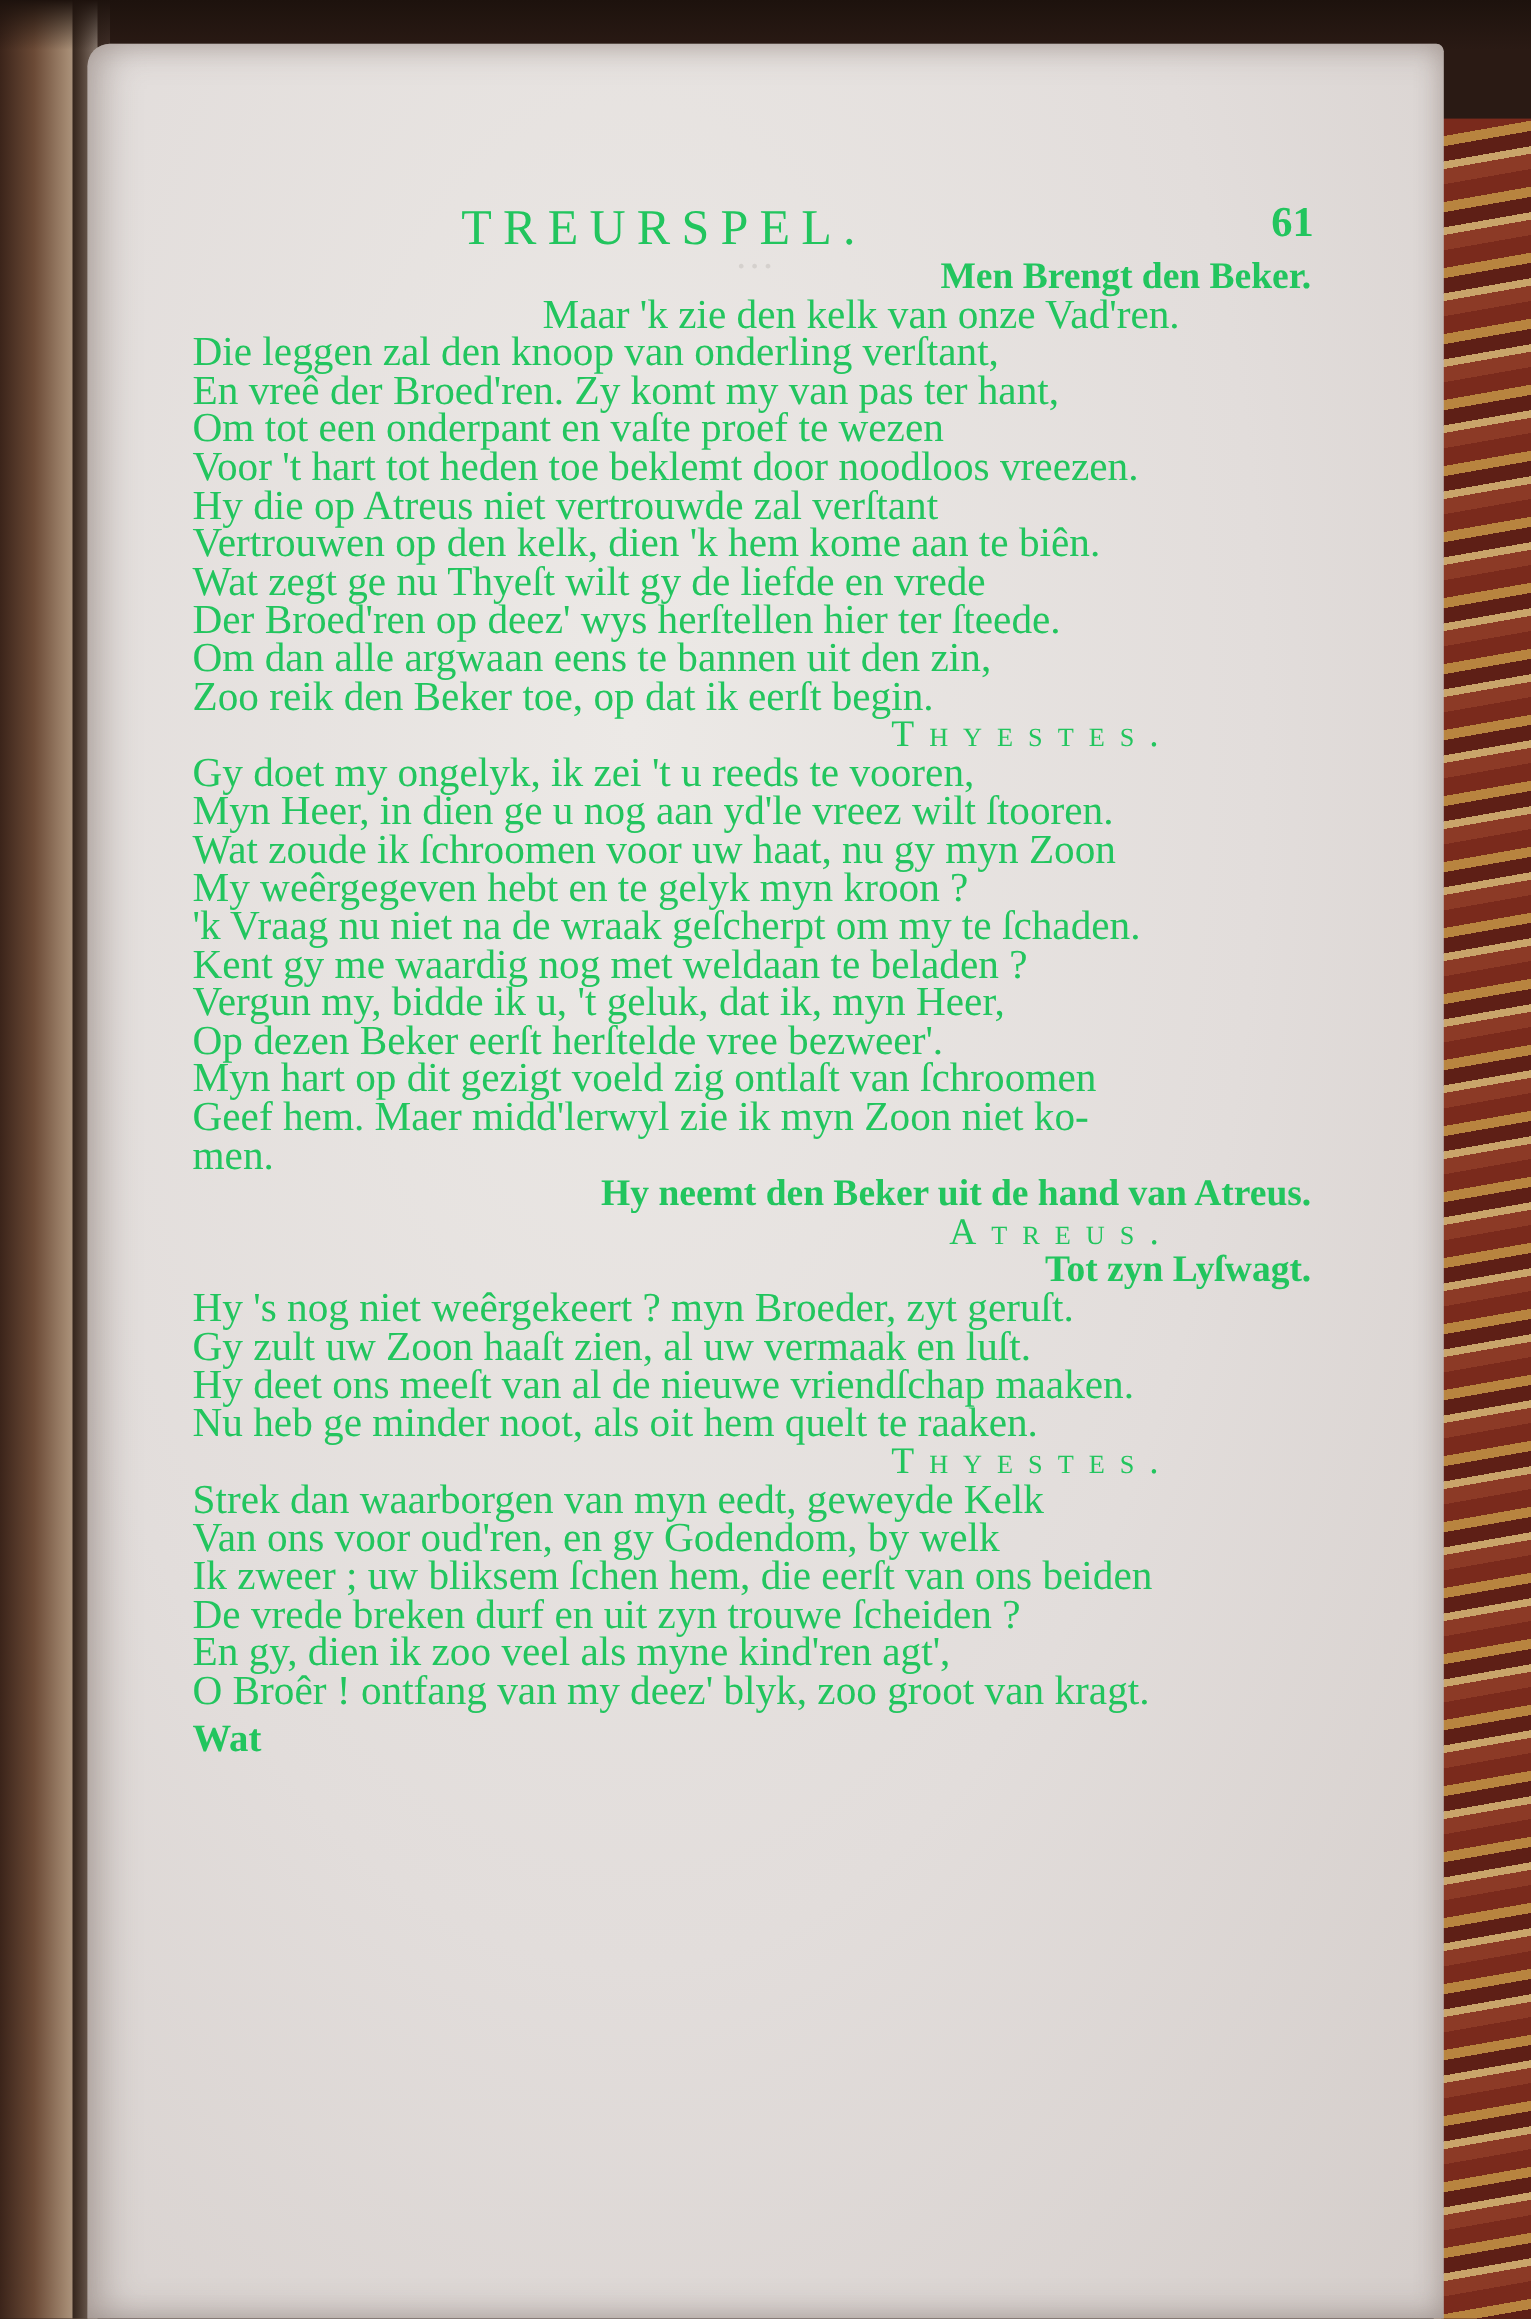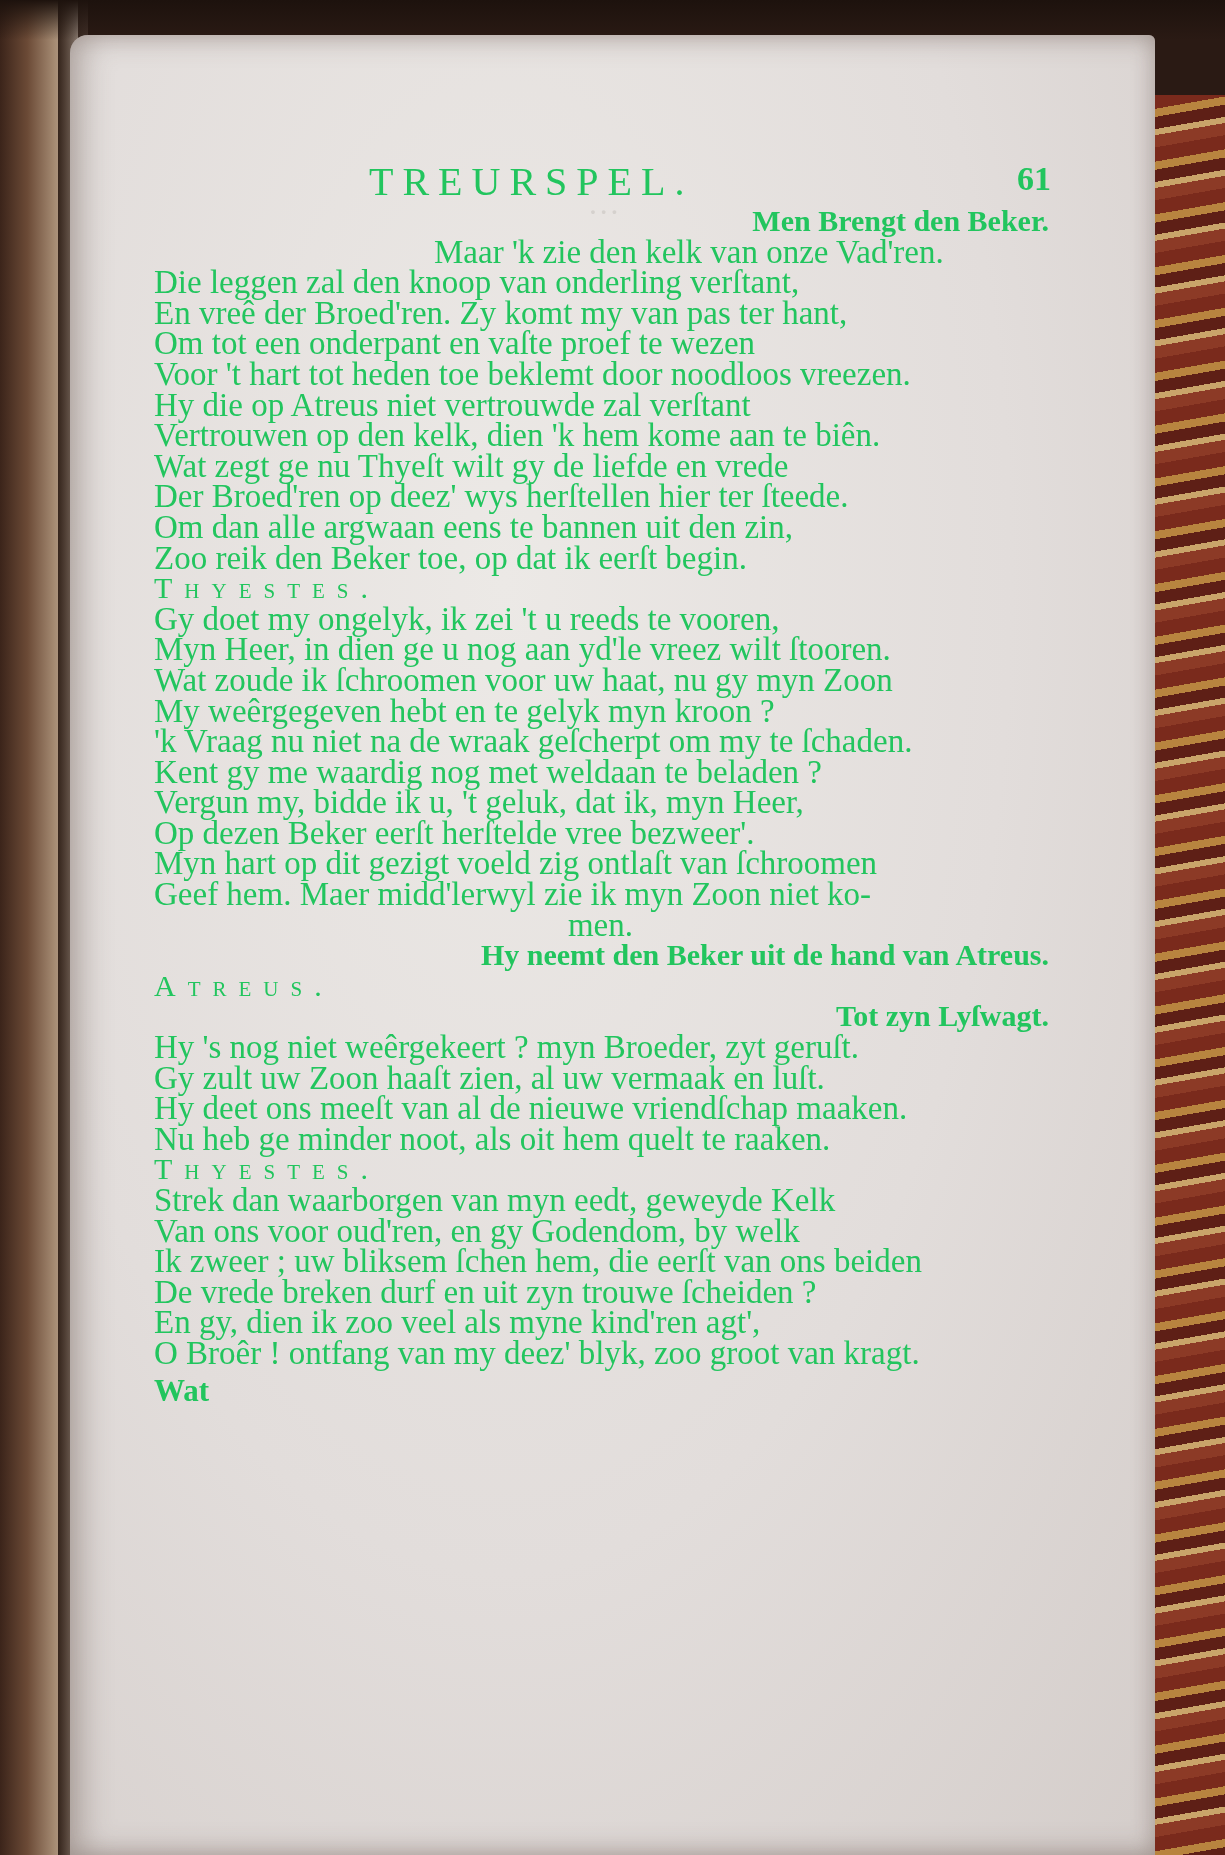--- a/index.html
+++ b/index.html
@@ -50,27 +50,27 @@
   .page-number {
     position: absolute; right: 8px; top: 2px;
     font-size: 34px; font-weight: bold; text-align: right;
   }
   .line {
     font-size: 33px; line-height: 30.6px; white-space: nowrap;
     height: 30.6px;
   }
   .verse { text-align: left; }
   .verse.indent { padding-left: 280px; }
-  .verse.right { text-align: center; padding-right: 12px; }
+  .verse.right { text-align: left; padding-right: 12px; }
   .stage {
     font-weight: bold; font-size: 30px; text-align: right;
     padding-right: 10px;
   }
   .speaker {
-    text-align: left; font-variant: small-caps; letter-spacing: 12px;
+    text-align: right; font-variant: small-caps; letter-spacing: 12px;
     font-size: 30px; padding-right: 120px;
   }
   .catchword {
     text-align: left; padding-right: 20px; font-weight: bold; font-size: 31px;
     margin-top: 4px;
   }
   .bleed {
     position: absolute; color: rgba(80,70,65,0.12); font-size: 32px; font-style: italic;
   }
 </style>

